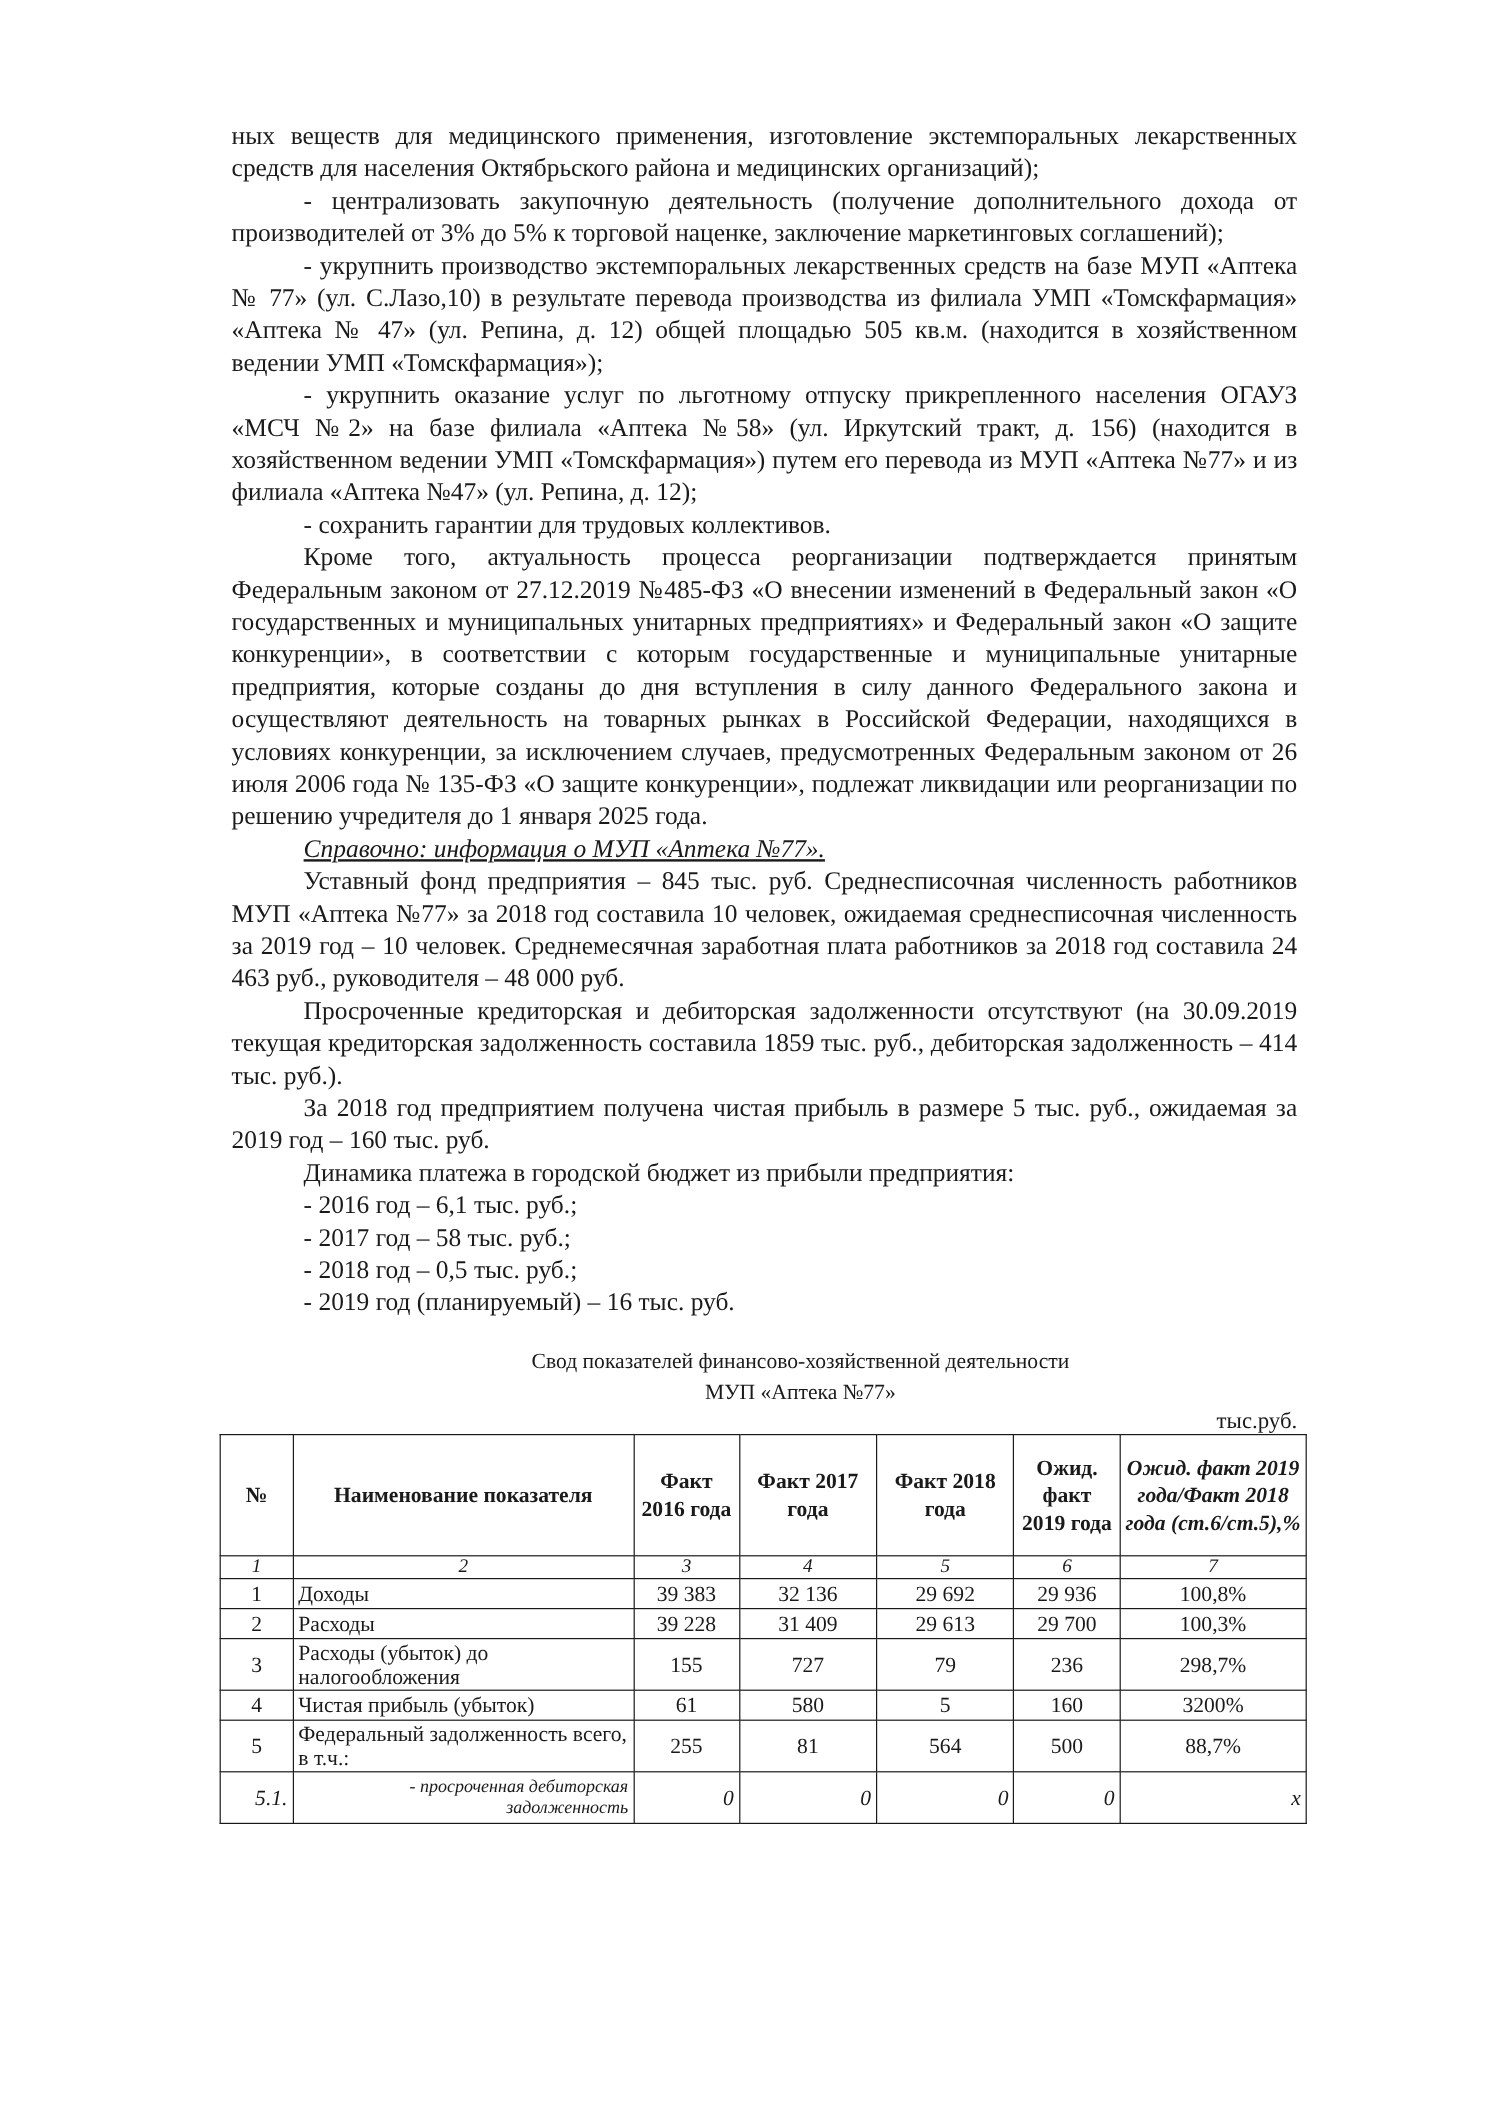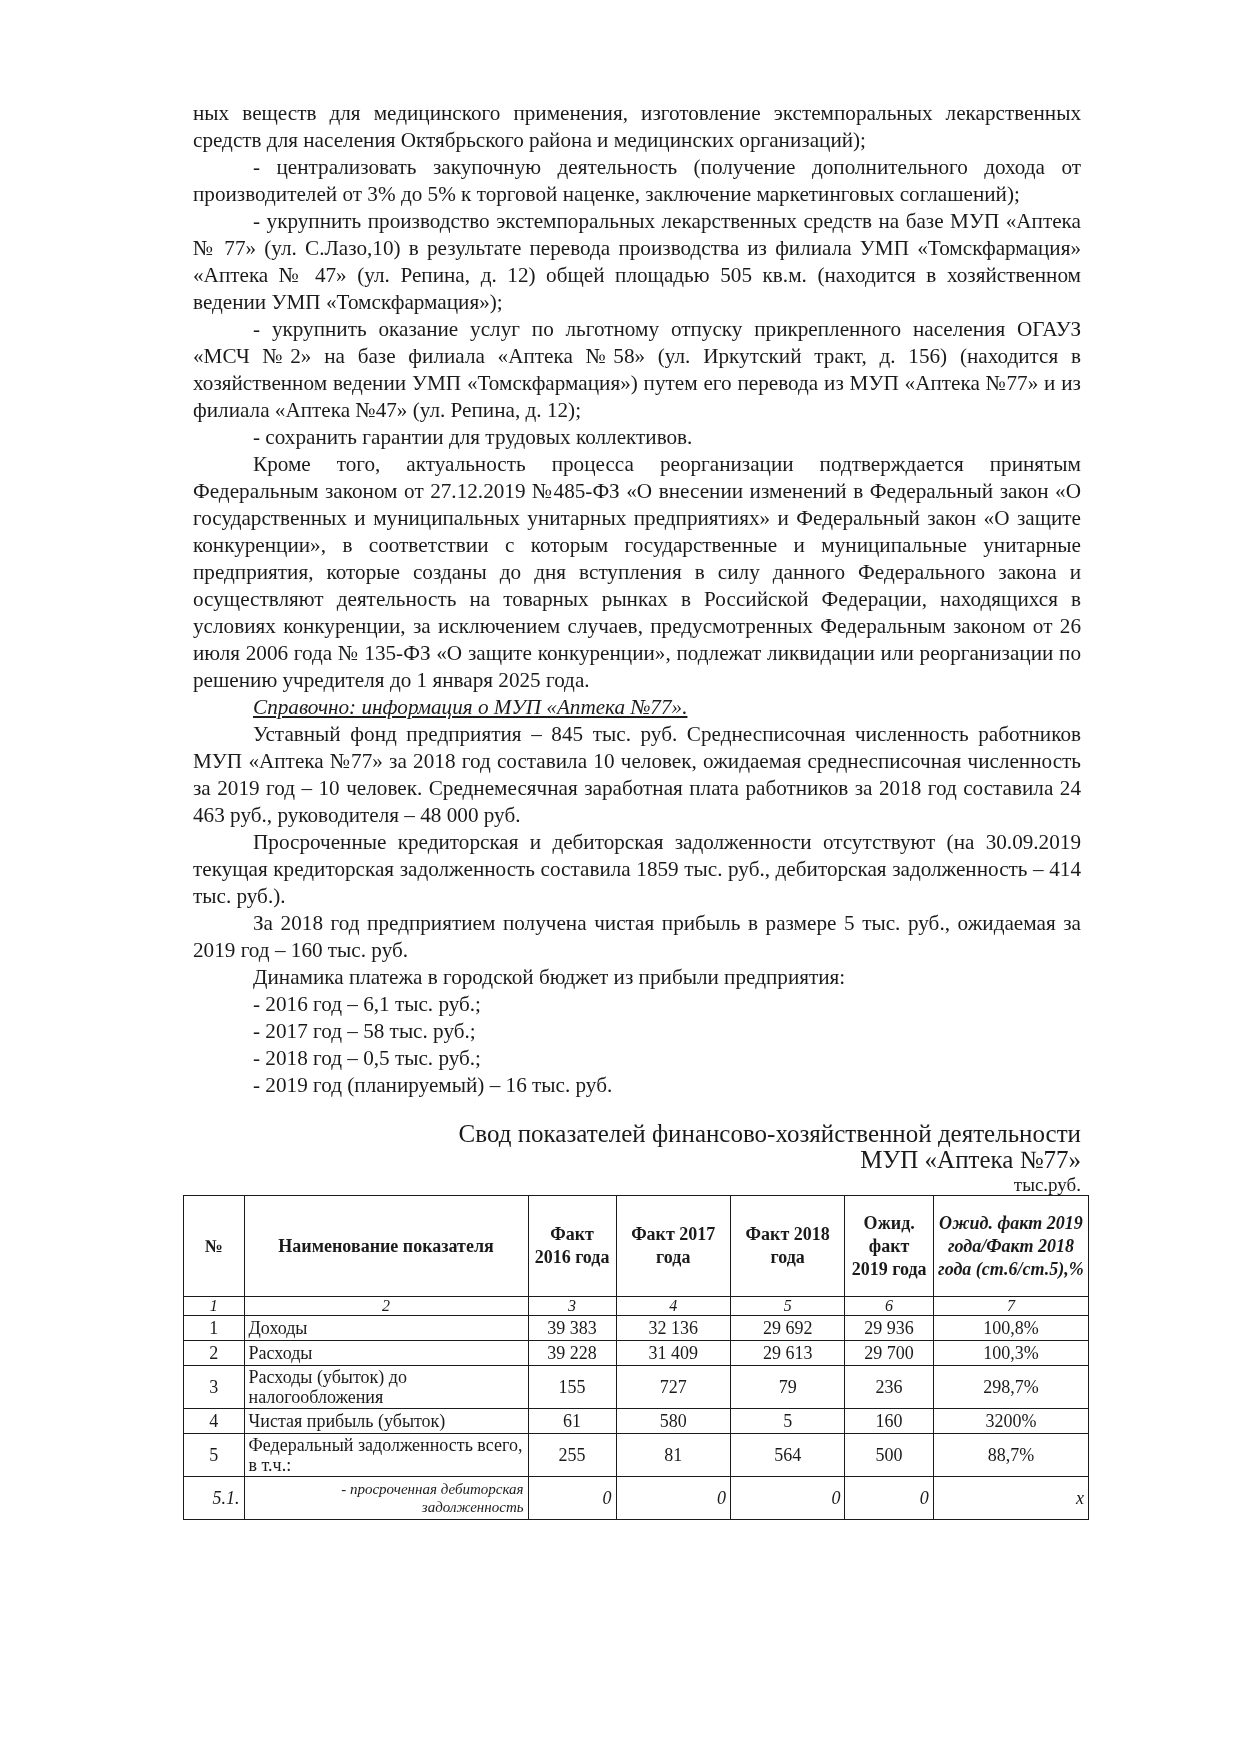--- a/index.html
+++ b/index.html
@@ -3,21 +3,21 @@
   <meta charset="utf-8">
   <style>
     html, body { margin: 0; padding: 0; background: #ffffff; }
     body { width: 1240px; height: 1753px; position: relative; overflow: hidden;
       font-family: "Liberation Serif", "DejaVu Serif", serif; color: #1a1a1a; }
     .page { position: absolute; left: 193px; top: 100px; width: 888px; }
     .para { font-size: 21.2px; line-height: 27px; text-align: justify; margin: 0; }
     .para.indent { text-indent: 60px; }
     .list-line { font-size: 21.2px; line-height: 27px; padding-left: 60px; margin: 0; }
     .ref-heading { font-size: 21.2px; line-height: 27px; padding-left: 60px; font-style: italic; text-decoration: underline; margin: 0; }
-    .table-title { text-align: right; font-size: 25px; line-height: 26px; margin-top: 22px; margin-left: 60px; }
+    .table-title { text-align: center; font-size: 18px; line-height: 26px; margin-top: 22px; margin-left: 60px; }
     .unit { text-align: right; font-size: 19px; line-height: 20px; margin-top: 2px; }
     table.fin { border-collapse: collapse; width: 906px; margin-left: -10px; font-size: 18px; }
     table.fin td, table.fin th { border: 1.5px solid #1a1a1a; padding: 0 4px; text-align: center; vertical-align: middle; }
     table.fin th { font-family: "Liberation Serif", serif; font-weight: bold; font-size: 18px; line-height: 23px; height: 100px; }
     table.fin th.pct { font-style: italic; }
     table.fin tr.nums td { font-style: italic; font-size: 16px; height: 18px; line-height: 18px; }
     table.fin td.name { text-align: left; font-size: 18px; line-height: 20px; }
     table.fin tr.sub td { font-style: italic; text-align: right; }
     table.fin tr.sub td.name { text-align: right; font-size: 15px; line-height: 18px; }
     table.fin td.pct { }

